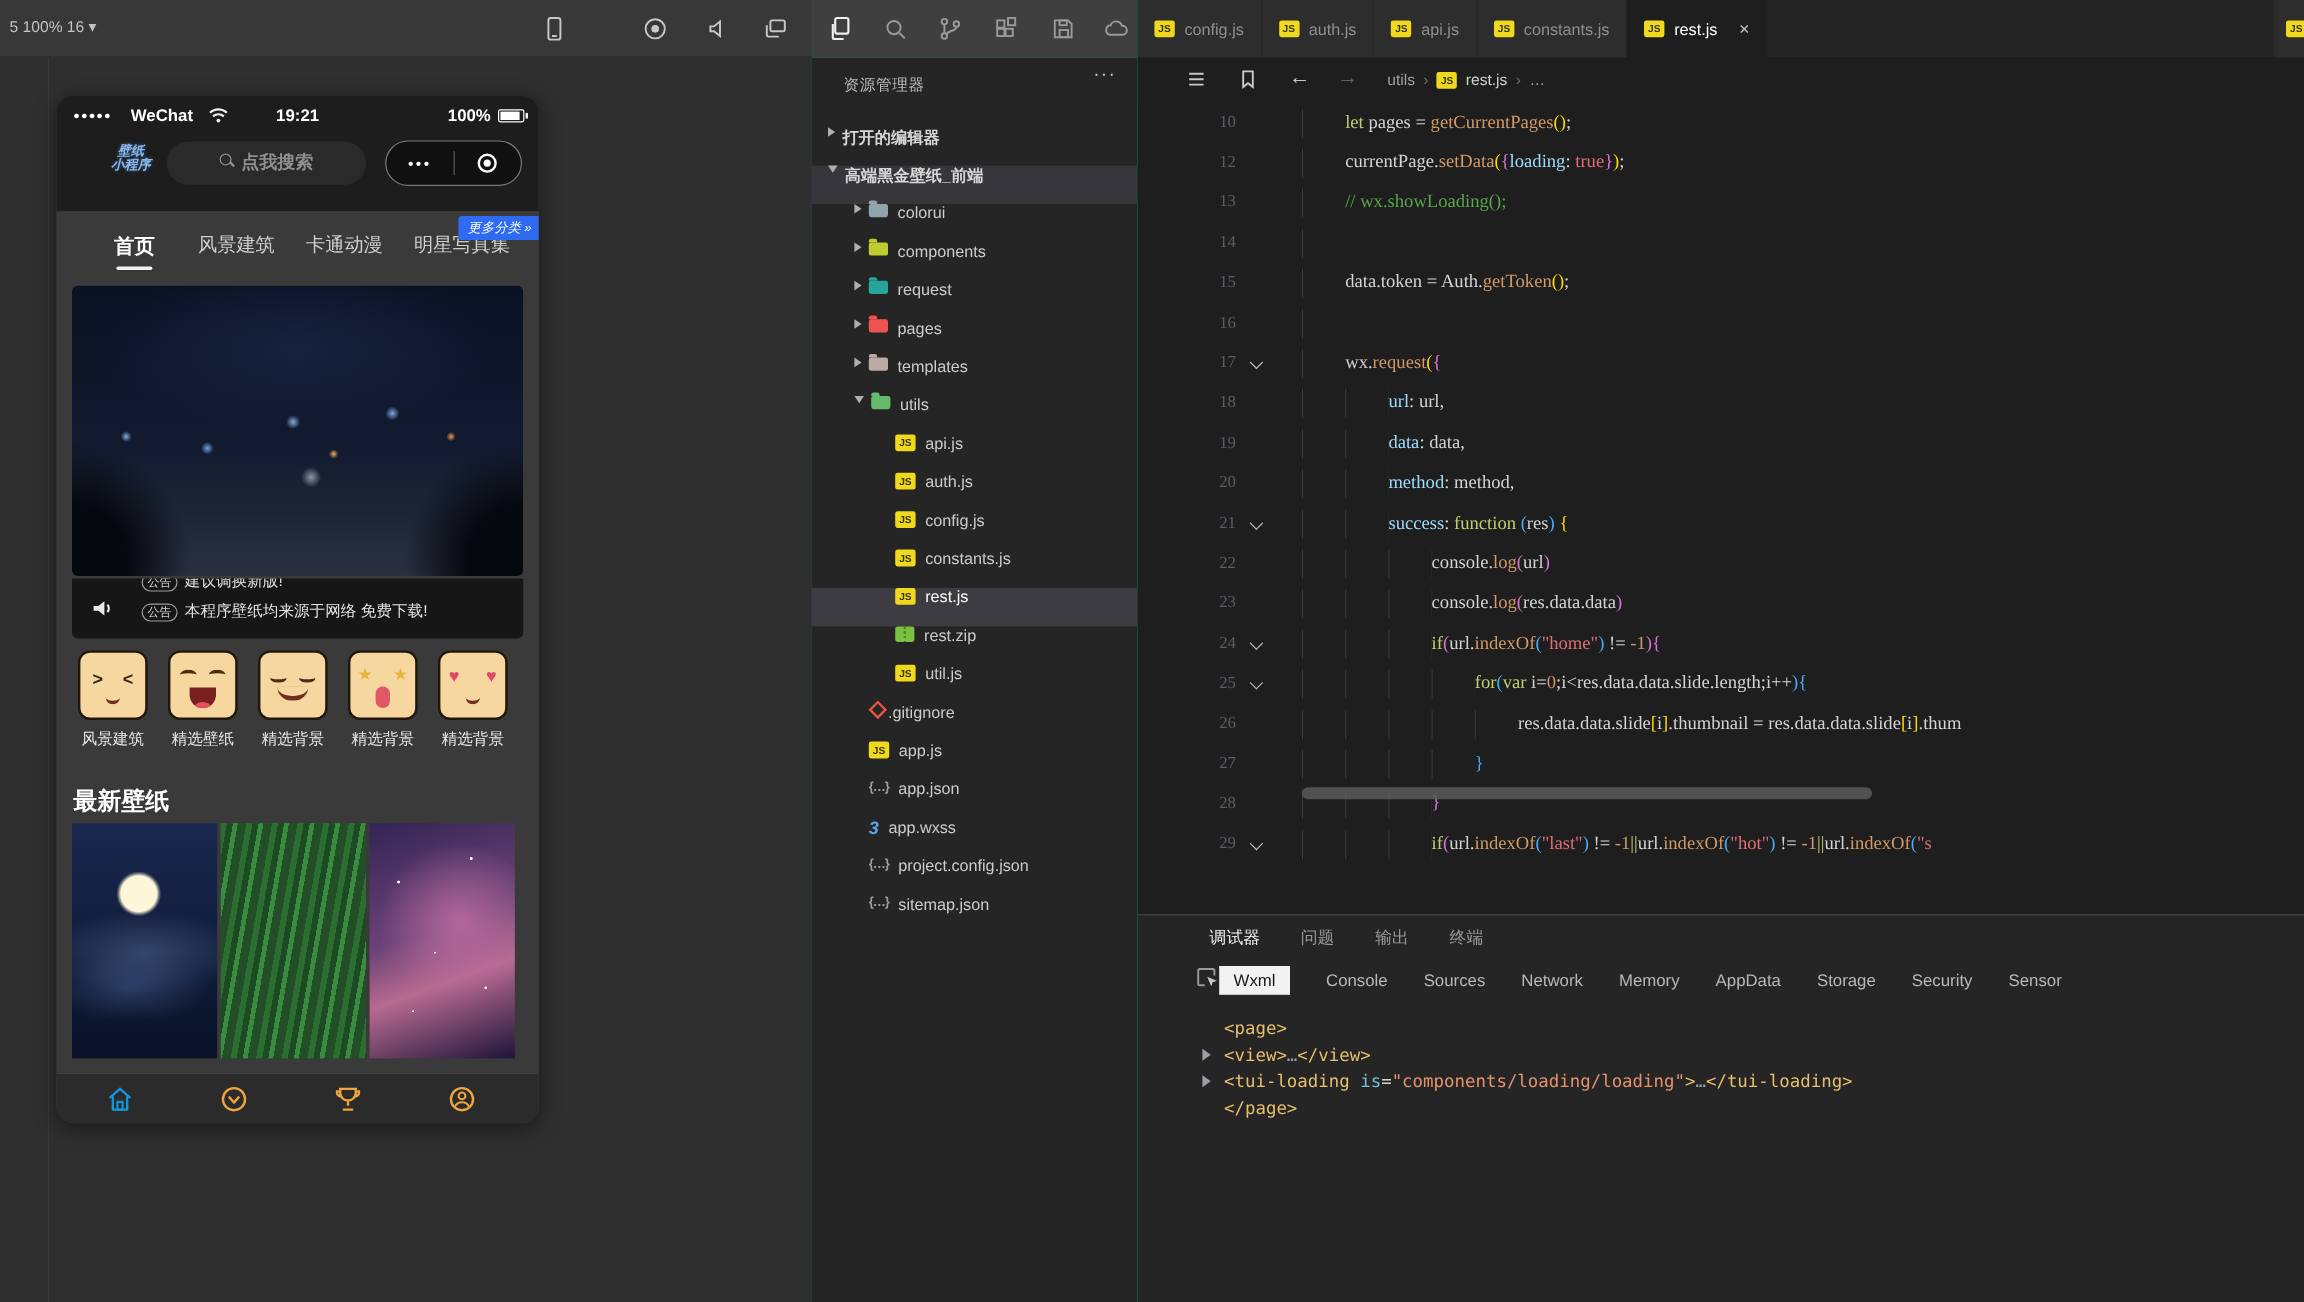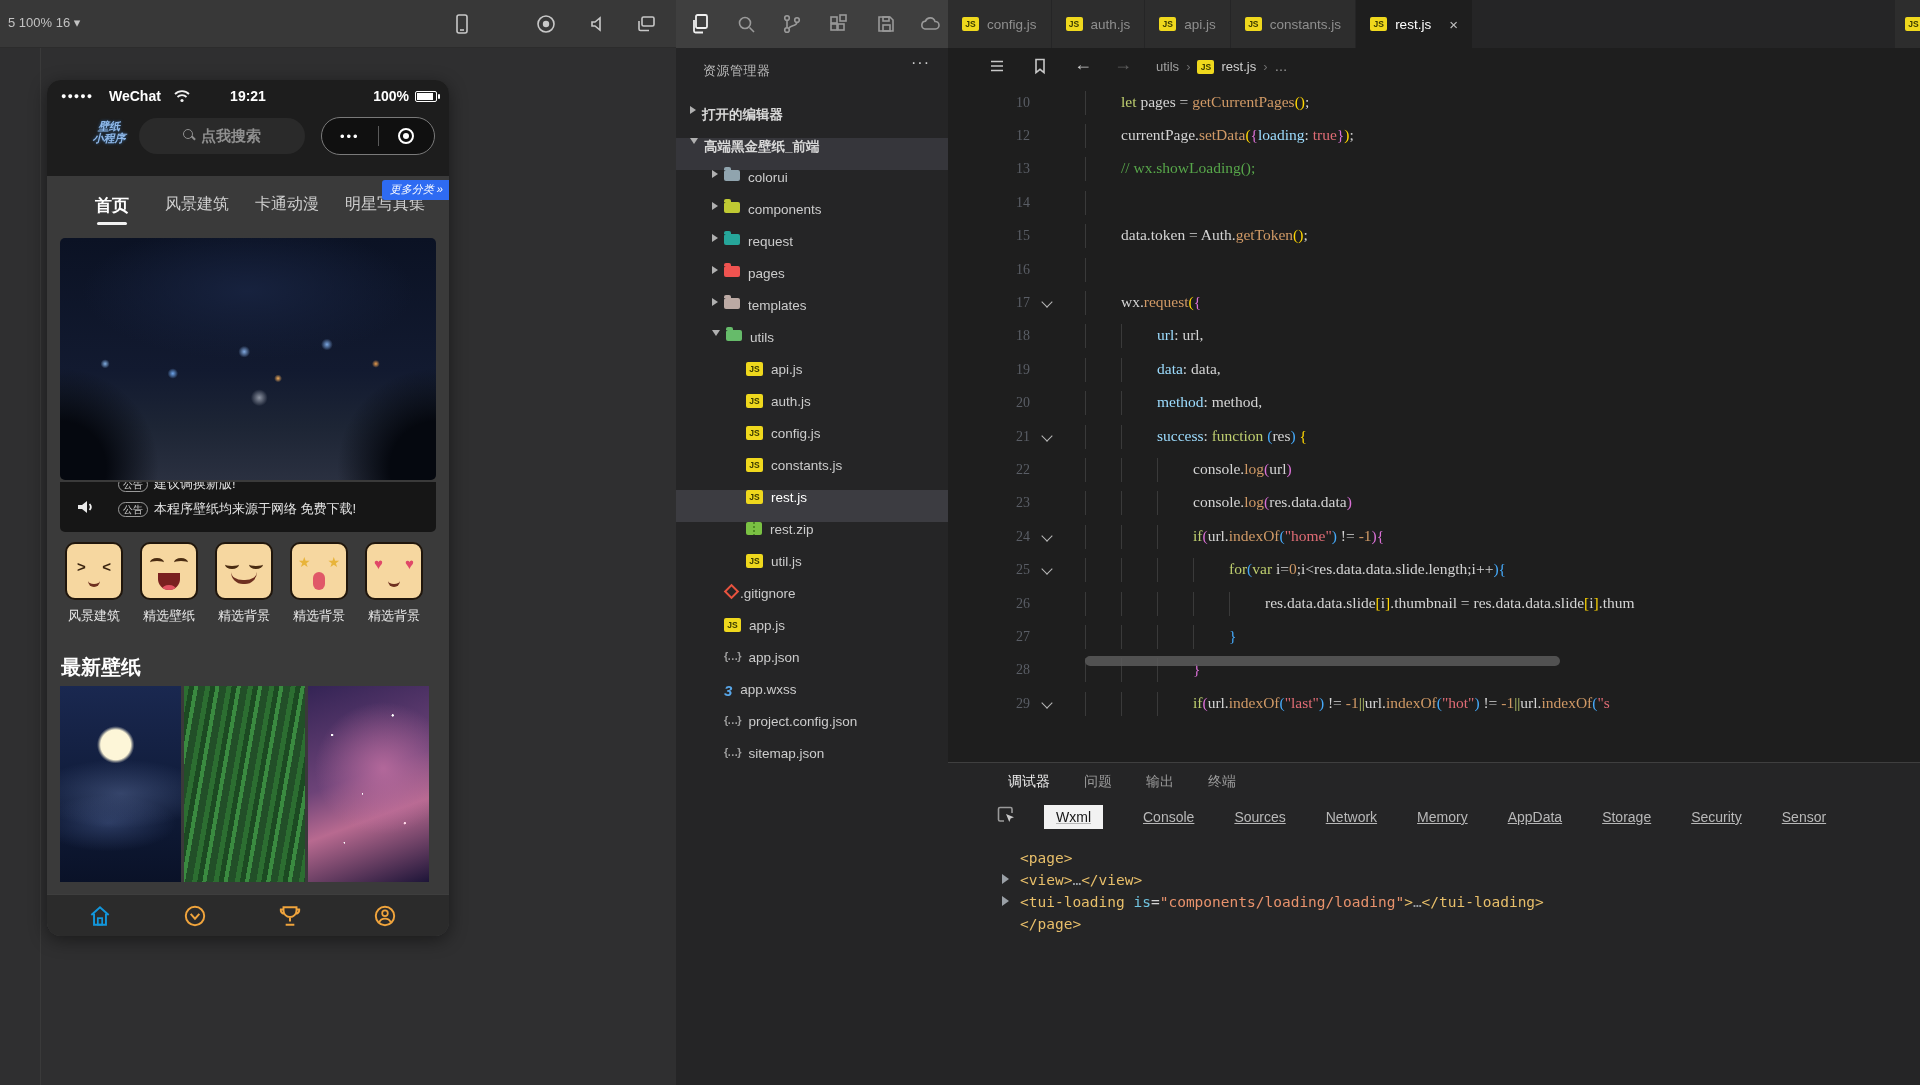--- a/index.html
+++ b/index.html
@@ -188,22 +188,22 @@
   .tk-bo { color:#e06c75; }
   .tk-cm { color:#57a64a; }
   .tk-br1 { color:#ffd602; } .tk-br2 { color:#da70d6; } .tk-br3 { color:#45a9f9; }
   #hscroll { position:absolute; left:137px; top:656px; width:475px; height:10px; background:#5a5a5a; border-radius:5px; opacity:.85; }
 
   
   #debug { left:948px; top:762px; width:972px; height:323px; background:#252526; border-top:1px solid #3f3f3f; }
   #dbg-tabs { position:absolute; left:60px; top:10px; display:flex; gap:34px; font-size:14px; color:#9a9a9a; }
   #dbg-tabs .dtab.active { color:#f0f0f0; }
   #inspector-rail { position:absolute; left:48px; top:42px; }
-  #insp-tabs { position:absolute; left:96px; top:42px; display:flex; gap:40px; font-size:14px;
-    color:#b8b8b8; align-items:center;text-decoration:underline; }
+  #insp-tabs { position:absolute; left:68px; top:42px; display:flex; gap:30px; font-size:14px;
+    color:#b8b8b8; align-items:center; }
   #insp-tabs .itab.active { background:#f2f2f2; color:#161616; padding:4px 12px; }
   #wxml { position:absolute; left:54px; top:84px; font-family:"DejaVu Sans Mono","Liberation Mono",monospace;
     font-size:14.5px; line-height:22px; }
   .wline { position:relative; padding-left:18px; white-space:pre; }
   .wline .warrow { position:absolute; left:0; top:5px; width:0; height:0;
     border-top:5px solid transparent; border-bottom:5px solid transparent; border-left:7px solid #9aa0a6; }
   .w-tag { color:#e8bf6a; } .w-attr { color:#6fc3df; } .w-val { color:#e8926c; }
   .w-dim { color:#9aa0a6; } .w-pl { color:#d4d4d4; }
 
   svg .st { fill:none; stroke:#c8c8c8; stroke-width:1.6; }

